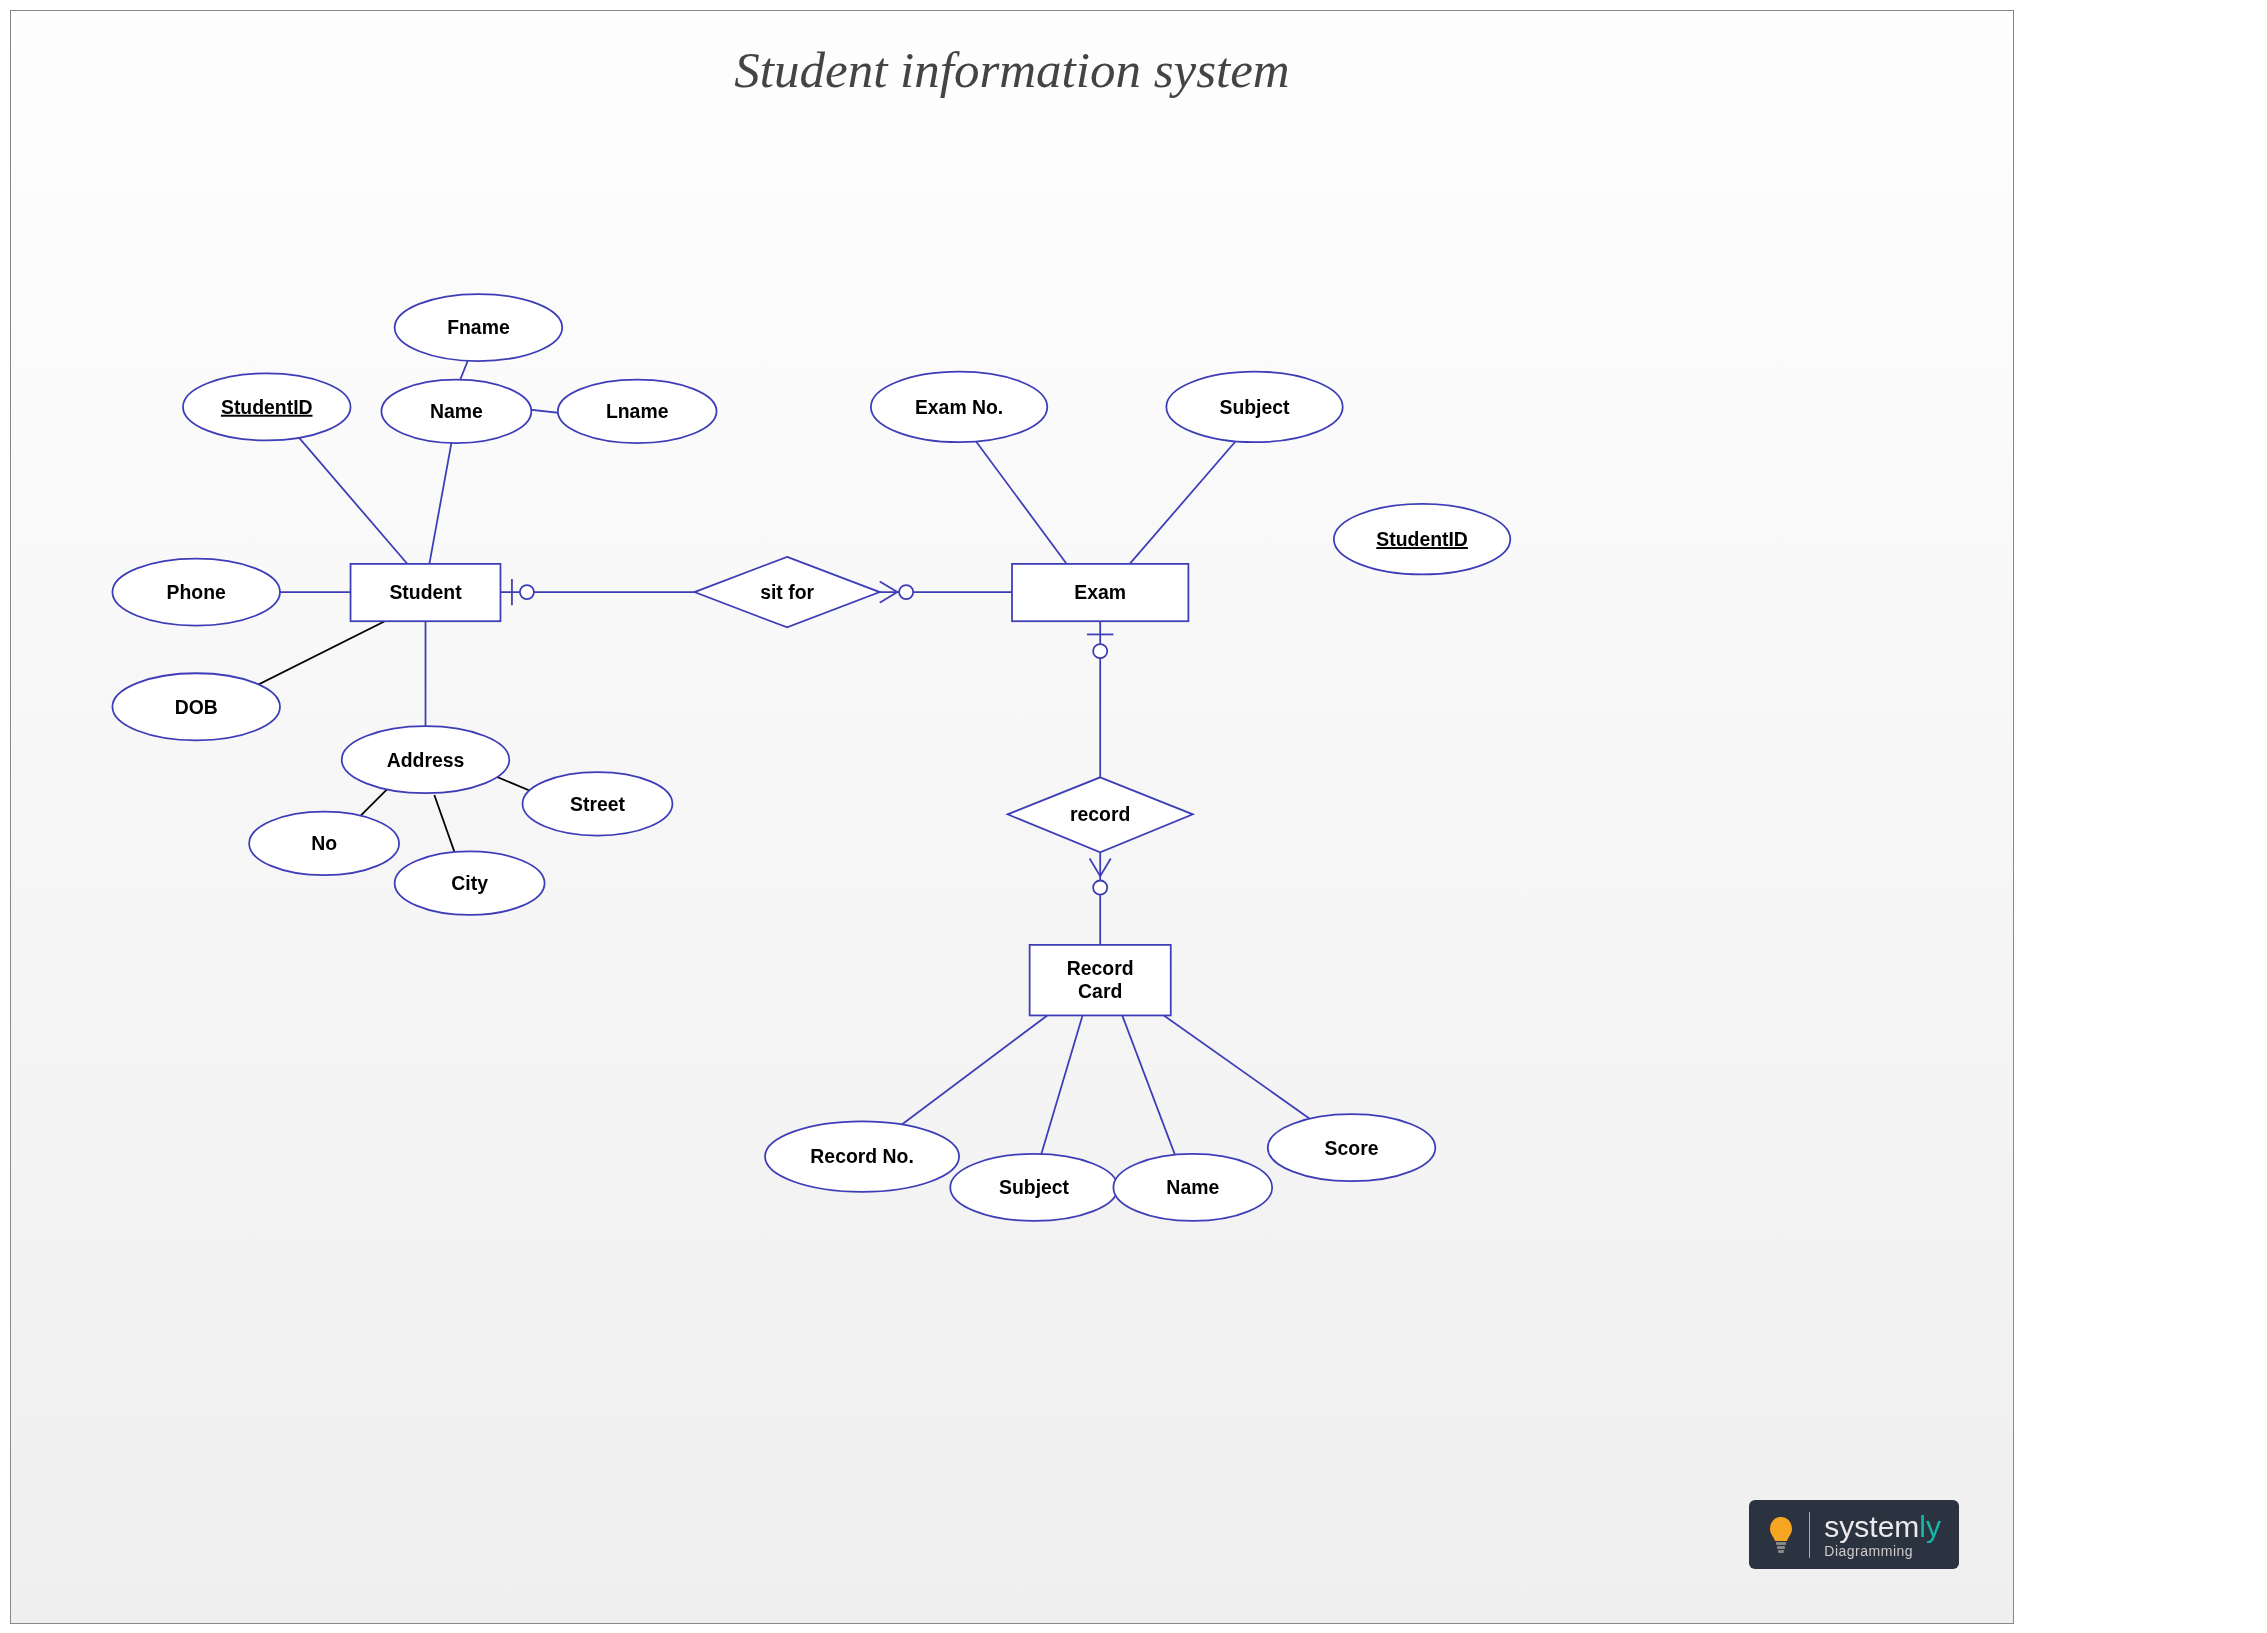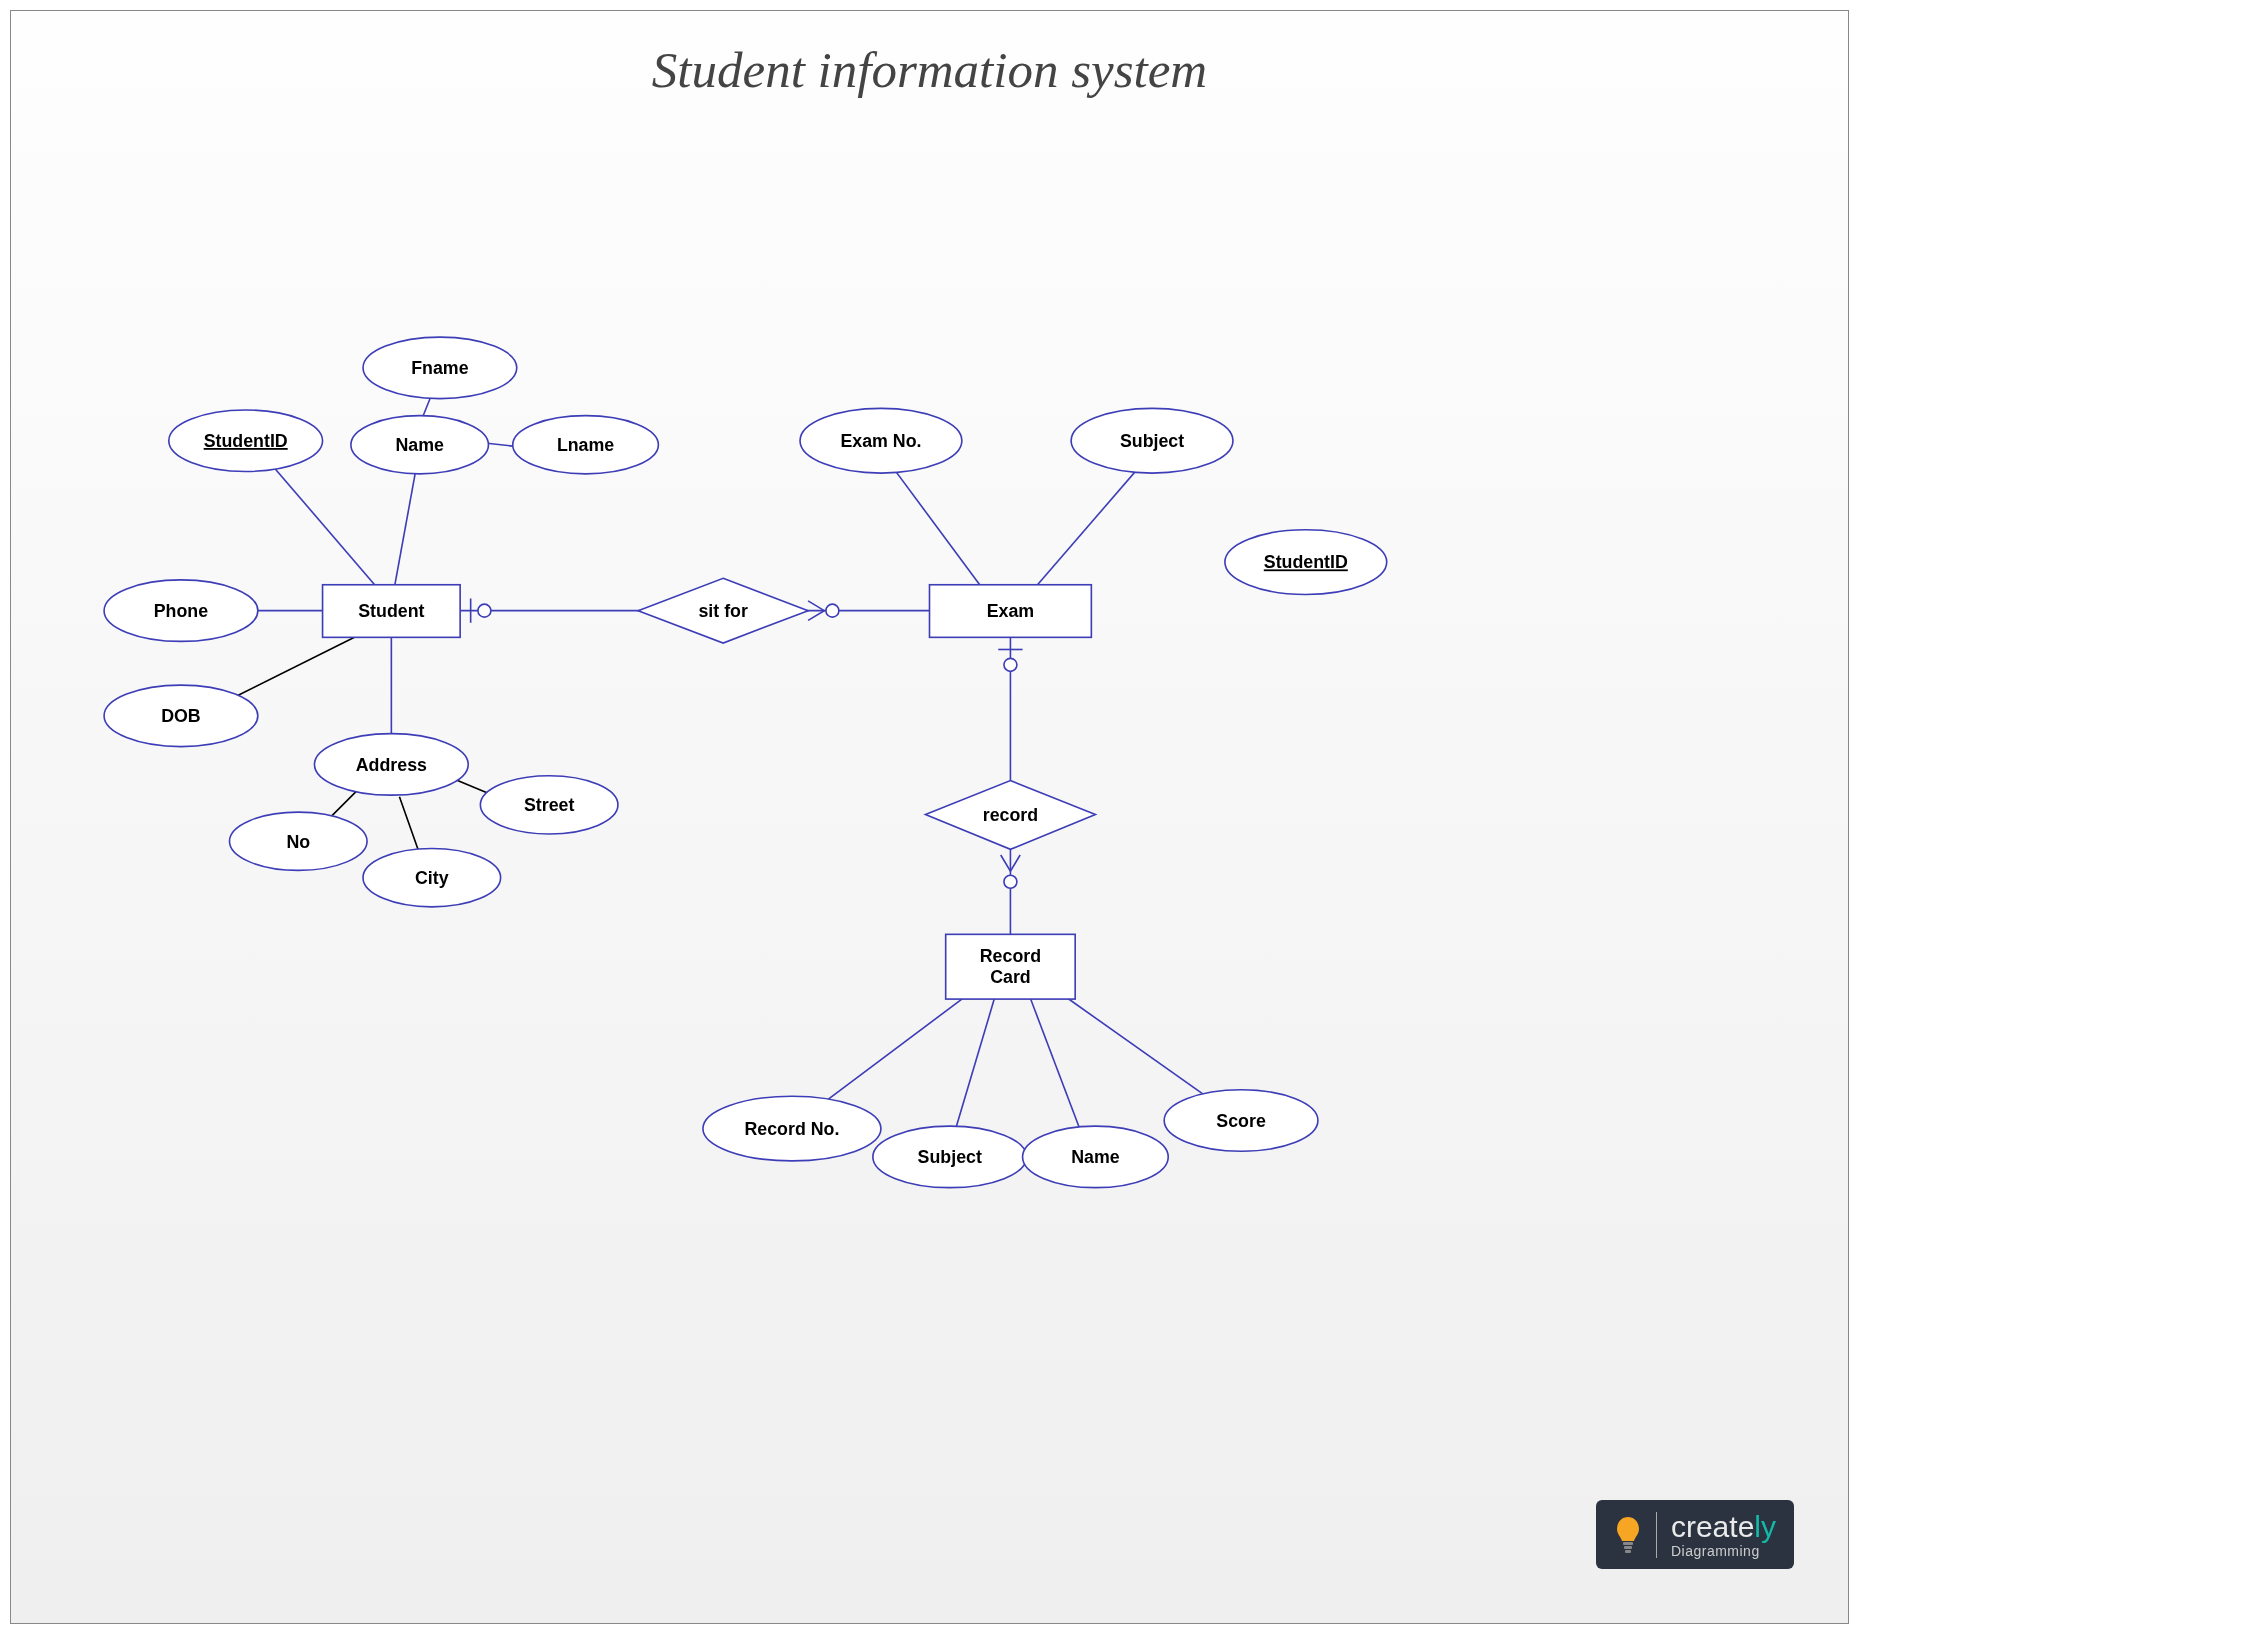--- a/index.html
+++ b/index.html
@@ -7,21 +7,21 @@
       font-family: Arial, sans-serif;
       background: #fff;
       width: 2267px;
       height: 1634px;
       position: relative;
     }
     .canvas-wrap {
       position: absolute;
       top: 10px;
       left: 10px;
-      width: 1839px;
+      width: 2004px;
       height: 1614px;
       border: 1px solid #888;
       background: linear-gradient(to bottom, #fefefe 0%, #efefef 100%);
     }
     .title {
       width: 100%;
       text-align: center;
       font-size: 51px;
       font-style: italic;
       color: #444;
@@ -278,19 +278,19 @@
       <svg viewBox="0 0 28 40" width="28" height="40">
         <path d="M14 2 C7 2 3 8 3 14 C3 19 7 22 8 26 L20 26 C21 22 25 19 25 14 C25 8 21 2 14 2 Z" fill="#f6a623"></path>
         <rect x="9" y="27" width="10" height="3" rx="1" fill="#888"></rect>
         <rect x="10" y="31" width="8" height="3" rx="1" fill="#888"></rect>
         <rect x="11" y="35" width="6" height="3" rx="1" fill="#888"></rect>
       </svg>
     </div>
     <div class="sep"></div>
     <div class="wordmark">
       <div class="brand">
-        <span>create</span><span class="ly">ly</span>
+        <span>system</span><span class="ly">ly</span>
       </div>
       <div class="tag">Diagramming</div>
     </div>
   </div>
 </div>
 
 
 </body></html>

